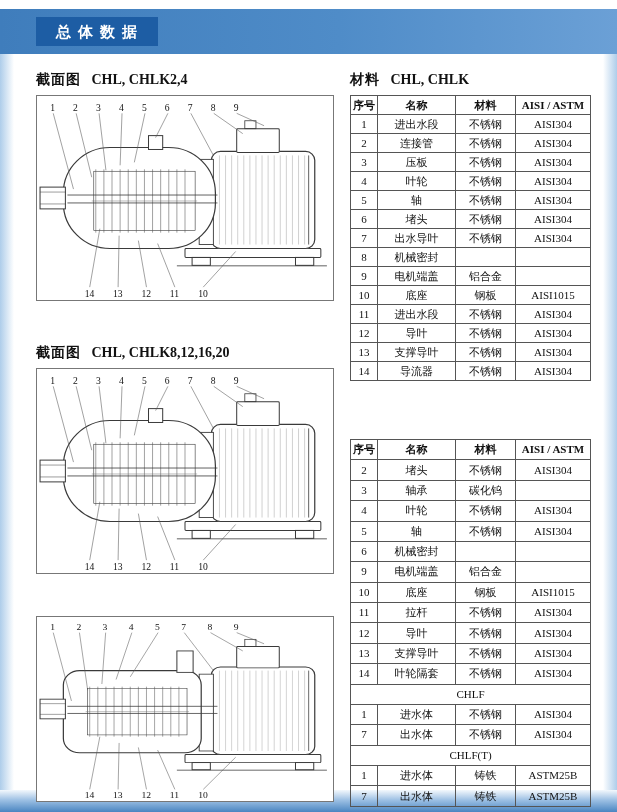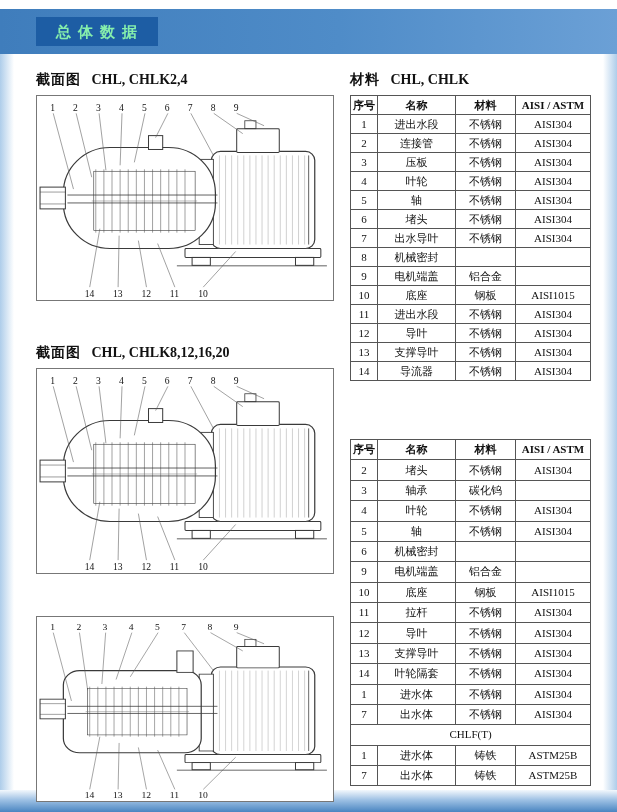--- a/index.html
+++ b/index.html
@@ -2,21 +2,21 @@
 <html><head>
 <meta charset="utf-8">
 <style>
   *{margin:0;padding:0;box-sizing:border-box}
   body{background:#fff;font-family:"Liberation Serif","DejaVu Serif",serif;color:#111}
   .page{position:relative;width:617px;height:812px;background:#fff;overflow:hidden;margin:0 auto}
 
   
   .top-bar{position:absolute;top:9px;left:0;width:100%;height:45px;
     background:linear-gradient(90deg,#3f7dbc 0%,#4f8cc8 55%,#6ba0d6 100%);z-index:2}
-  .title-box{display:inline-block;margin:8px 0 0 36px;background:#1d5da4;color:#86efac;
+  .title-box{display:inline-block;margin:8px 0 0 36px;background:#1d5da4;color:#ffffff;
     padding:6px 14px 6px 20px;font-family:"Liberation Sans","DejaVu Sans",sans-serif;
     font-weight:bold;font-size:15px;letter-spacing:7px;line-height:17px}
 
   
   .edge{position:absolute;top:54px;bottom:0;width:14px;z-index:0}
   .edge.left{left:0;background:linear-gradient(90deg,#aecdea 0%,rgba(255,255,255,0) 100%)}
   .edge.right{right:0;background:linear-gradient(270deg,#aecdea 0%,rgba(255,255,255,0) 100%)}
   .bottom-bar{position:absolute;left:0;bottom:0;width:100%;height:22px;z-index:0;
     background:linear-gradient(180deg,#f3f8fd 0%,#9ec1e4 45%,#4a85c1 100%)}
 
@@ -488,20 +488,23 @@
                 <td>不锈钢</td>
                 <td>AISI304</td>
               </tr>
               <tr>
                 <td>14</td>
                 <td>叶轮隔套</td>
                 <td>不锈钢</td>
                 <td>AISI304</td>
               </tr>
               <tr>
+                <td colspan="4" class="grp">CHLF</td>
+              </tr>
+              <tr>
                 <td>1</td>
                 <td>进水体</td>
                 <td>不锈钢</td>
                 <td>AISI304</td>
               </tr>
               <tr>
                 <td>7</td>
                 <td>出水体</td>
                 <td>不锈钢</td>
                 <td>AISI304</td>

